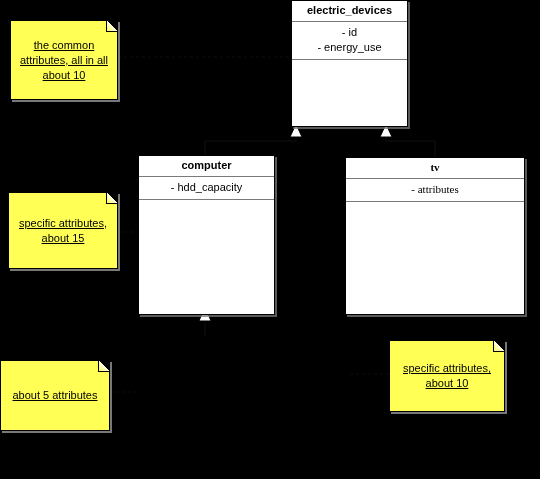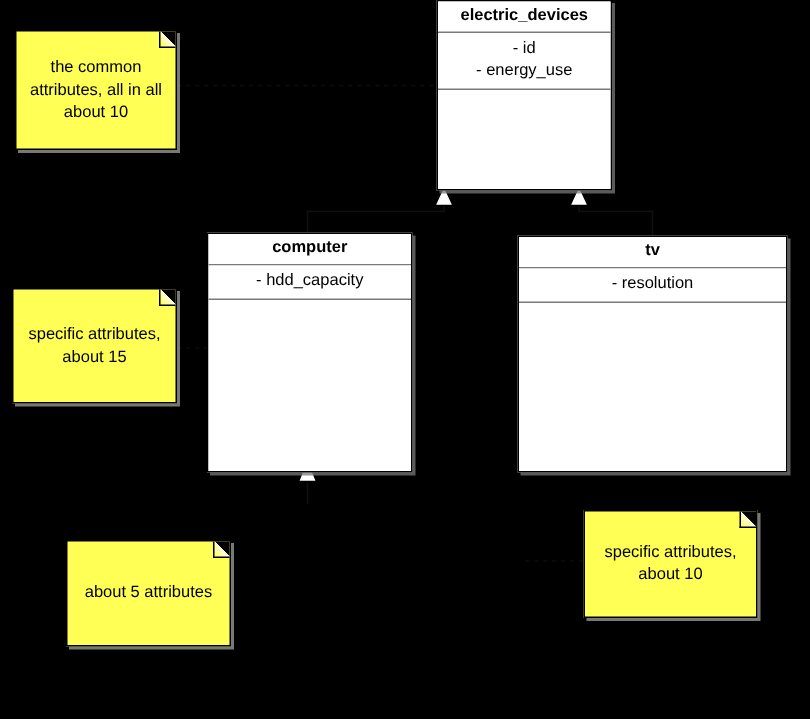--- a/index.html
+++ b/index.html
@@ -64,20 +64,21 @@
     align-items: center;
     justify-content: center;
     padding: 4px 6px;
   }
   .uml-note .note-text {
     font-size: 11px;
     line-height: 15px;
     color: #000000;
     text-align: center;
     width: 100%;
+    text-decoration: underline;
   }
   .note-fold {
     position: absolute;
     top: 0;
     right: 0;
     width: 11px;
     height: 11px;
     background: linear-gradient(225deg, #000000 0 48%, #fffde0 50%, #ffff55 100%);
     border-left: 1px solid #000000;
     border-bottom: 1px solid #000000;
@@ -132,40 +133,40 @@
   </div>
 
   <div class="uml-class" style="left:138px; top:155px; width:137px; height:160px;">
     <div class="cls-name">computer</div>
     <div class="cls-attrs">
       <div class="attr">- hdd_capacity</div>
     </div>
     <div class="cls-ops"></div>
   </div>
 
-  <div class="uml-class" style="left:345px; top:157px; width:180px; height:158px;">
+  <div class="uml-class" style="left:345px; top:157px; width:180px; height:158px;font-family:Liberation Serif, serif;">
     <div class="cls-name">tv</div>
     <div class="cls-attrs">
-      <div class="attr">- resolution</div>
+      <div class="attr">- attributes</div>
     </div>
     <div class="cls-ops"></div>
   </div>
 
 
   <div class="uml-note" style="left:10px; top:20px; width:108px; height:80px;">
     <span class="note-fold"></span>
     <div class="note-text">the common attributes, all in all about 10</div>
   </div>
 
   <div class="uml-note" style="left:8px; top:192px; width:110px; height:77px;justify-content:flex-end;">
     <span class="note-fold"></span>
     <div class="note-text">specific attributes, about 15</div>
   </div>
 
-  <div class="uml-note" style="left:0px; top:360px; width:110px; height:71px;margin-left:44px;">
+  <div class="uml-note" style="left:0px; top:360px; width:110px; height:71px;">
     <span class="note-fold"></span>
     <div class="note-text">about 5 attributes</div>
   </div>
 
   <div class="uml-note" style="left:389px; top:340px; width:116px; height:72px;">
     <span class="note-fold"></span>
     <div class="note-text">specific attributes, about 10</div>
   </div>
 
 </div>

